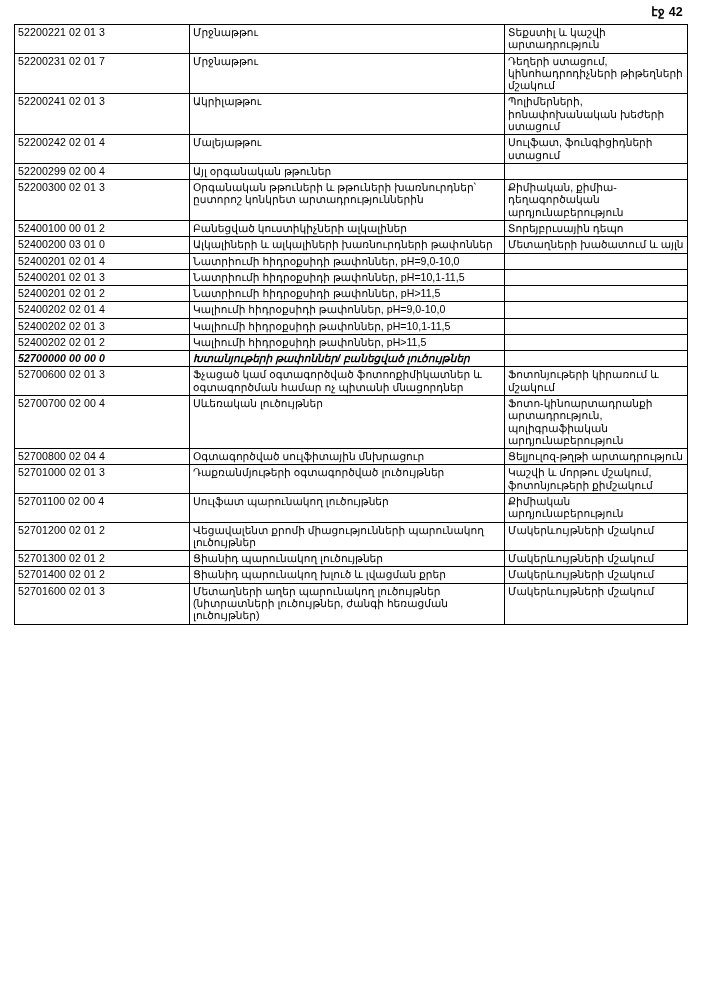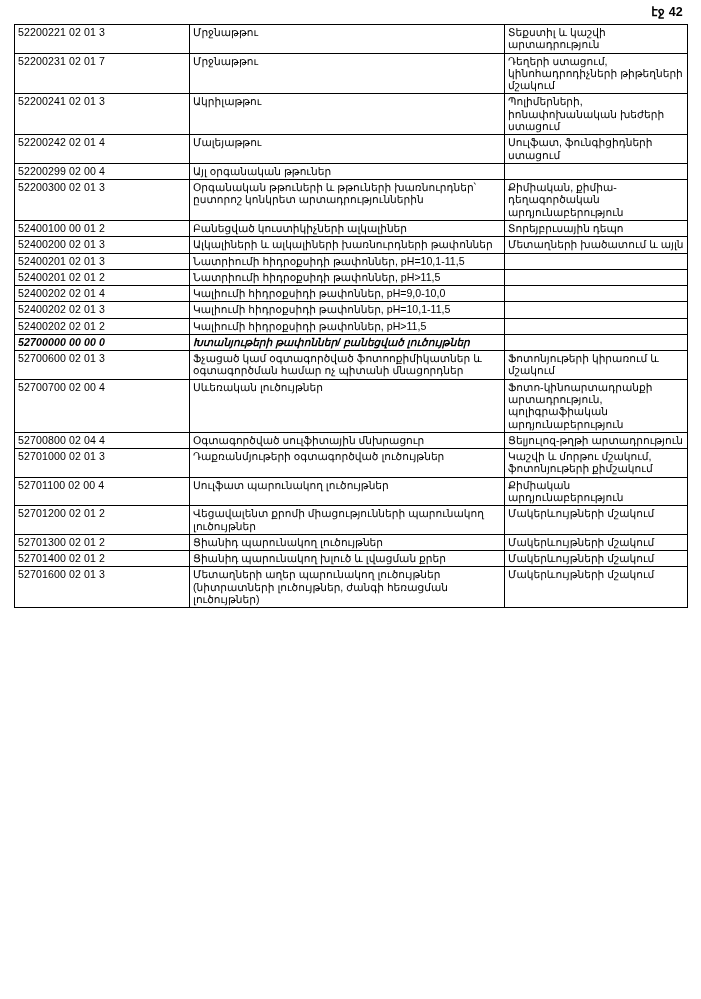--- a/index.html
+++ b/index.html
@@ -106,23 +106,28 @@
           <td class="code">52200300 02 01 3</td>
           <td>Օրգանական թթուների և թթուների խառնուրդներ՝ ըստորոշ կոնկրետ արտադրություններին</td>
           <td>Քիմիական, քիմիա-դեղագործական արդյունաբերություն</td>
         </tr>
         <tr>
           <td class="code">52400100 00 01 2</td>
           <td>Բանեցված կուստիկիչների ալկալիներ</td>
           <td>Տորեյբրւսային դեպո</td>
         </tr>
         <tr>
-          <td class="code">52400200 02 01 3</td>
+          <td class="code">52400200 03 01 0</td>
           <td>Ալկալիների և ալկալիների խառնուրդների թափոններ</td>
           <td>Մետաղների խածատում և այլն</td>
+        </tr>
+        <tr>
+          <td class="code">52400201 02 01 4</td>
+          <td>Նատրիումի հիդրօքսիդի թափոններ, pH=9,0-10,0</td>
+          <td></td>
         </tr>
         <tr>
           <td class="code">52400201 02 01 3</td>
           <td>Նատրիումի հիդրօքսիդի թափոններ, pH=10,1-11,5</td>
           <td></td>
         </tr>
         <tr>
           <td class="code">52400201 02 01 2</td>
           <td>Նատրիումի հիդրօքսիդի թափոններ, pH&gt;11,5</td>
           <td></td>

